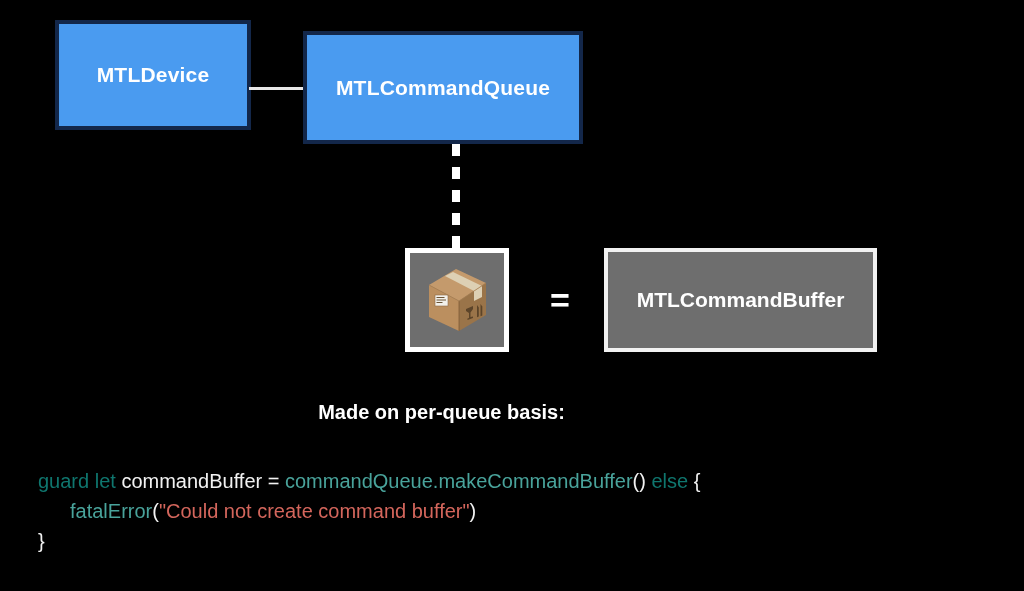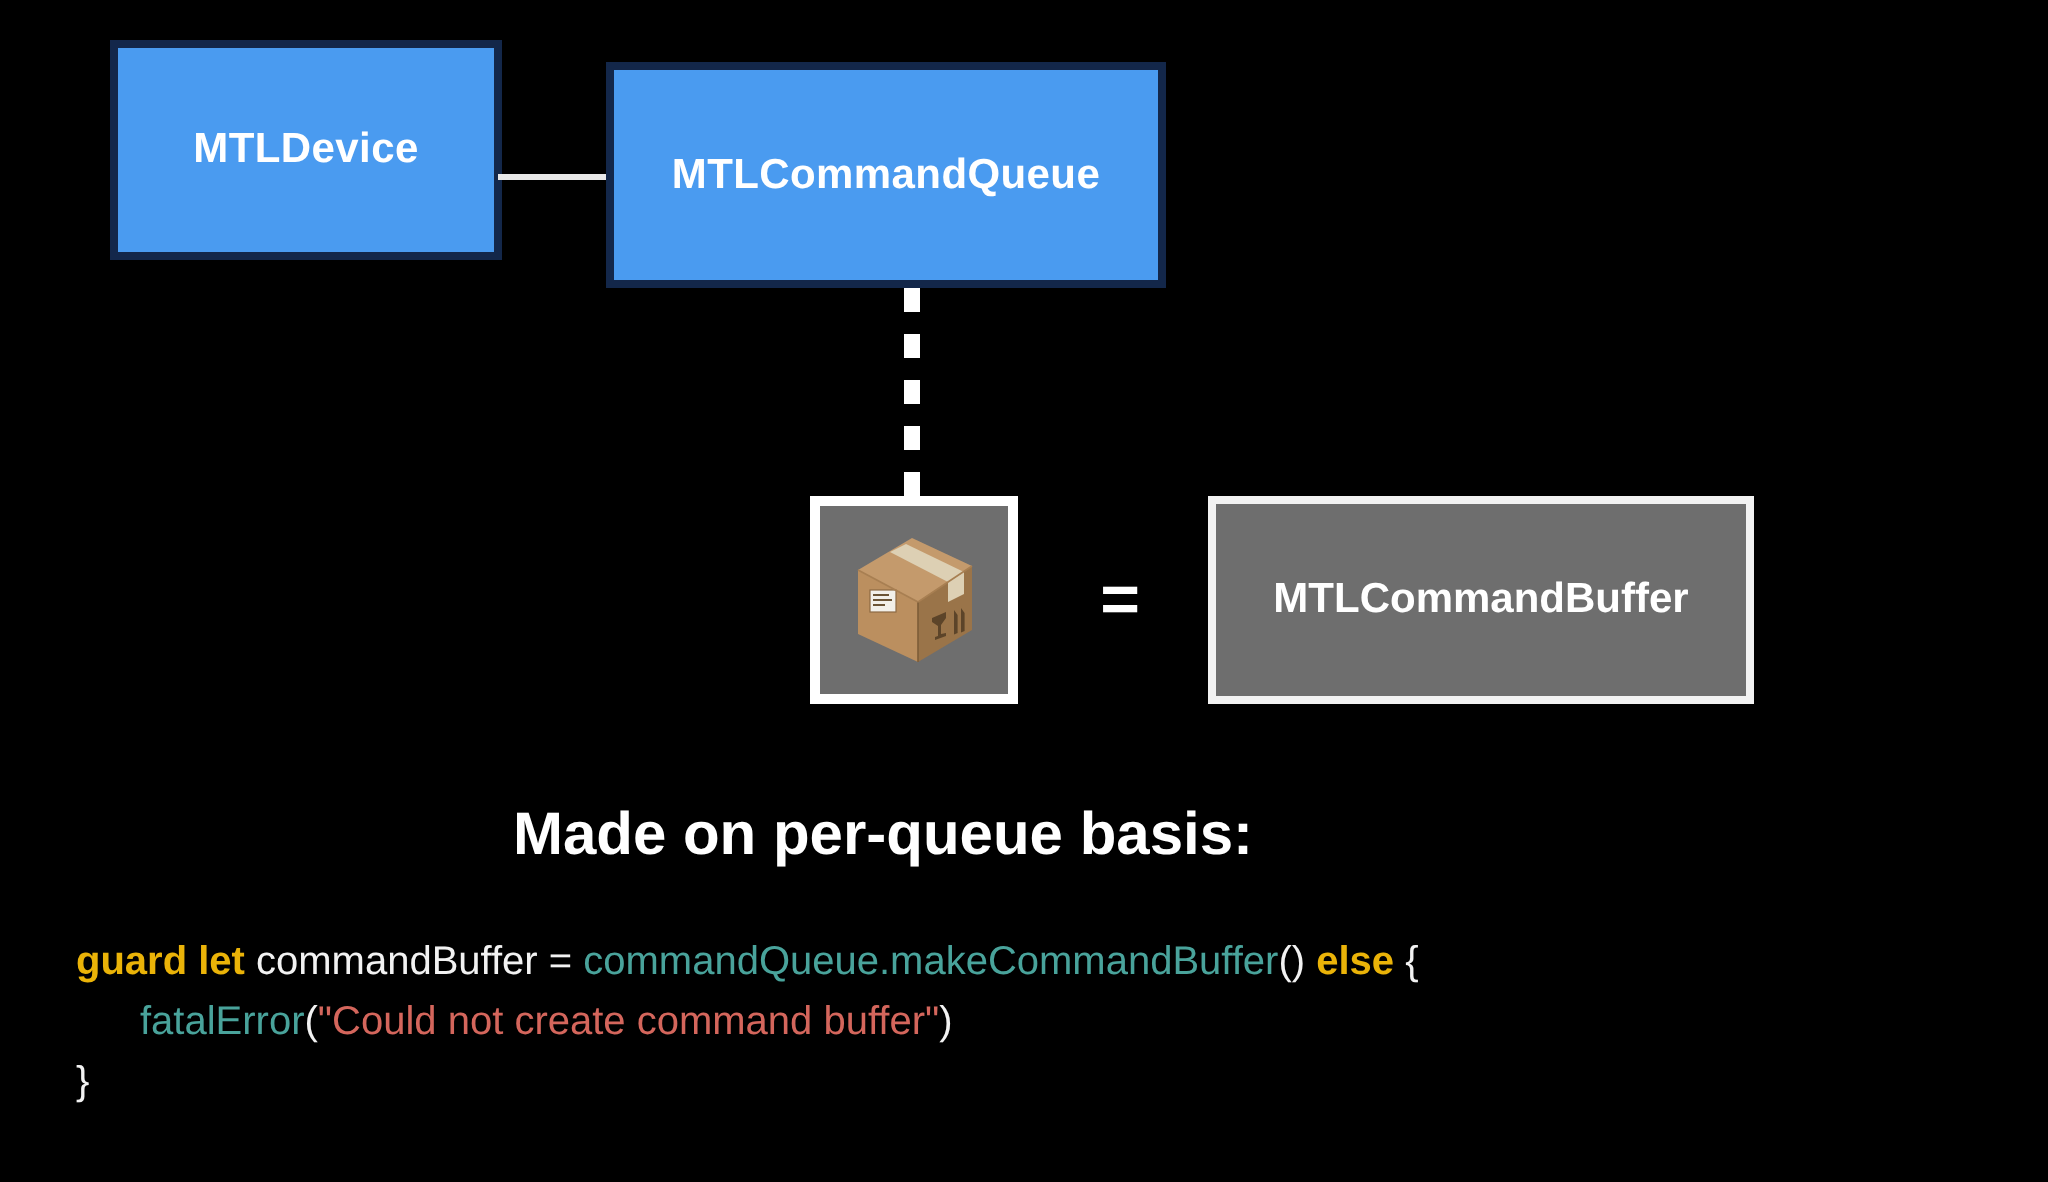--- a/index.html
+++ b/index.html
@@ -118,37 +118,37 @@
   }
 
   
   #caption {
     position: absolute;
     left: 0;
     top: 401px;
     width: 883px;
     text-align: center;
     color: #ffffff;
-    font-size: 30px;
+    font-size: 20px;
     font-weight: bold;
   }
 
   
   #code-block {
     position: absolute;
     left: 38px;
     top: 466px;
     width: 960px;
     font-size: 20px;
     line-height: 30px;
     white-space: pre;
     color: #f2f2f2;
   }
   .code-line { display: block; }
-  .tok-kw   { color: #eab308; font-weight: bold; }
+  .tok-kw   { color: #0f766e; }
   .tok-plain{ color: #f2f2f2; }
   .tok-type { color: #49a39b; margin-top: 48px; }
   .tok-str  { color: #d4665c; }
   .indent-1 { padding-left: 32px; }
 </style>
 </head>
 <body>
 
 <div id="node-device" class="node-blue">
   <span>MTLDevice</span>

